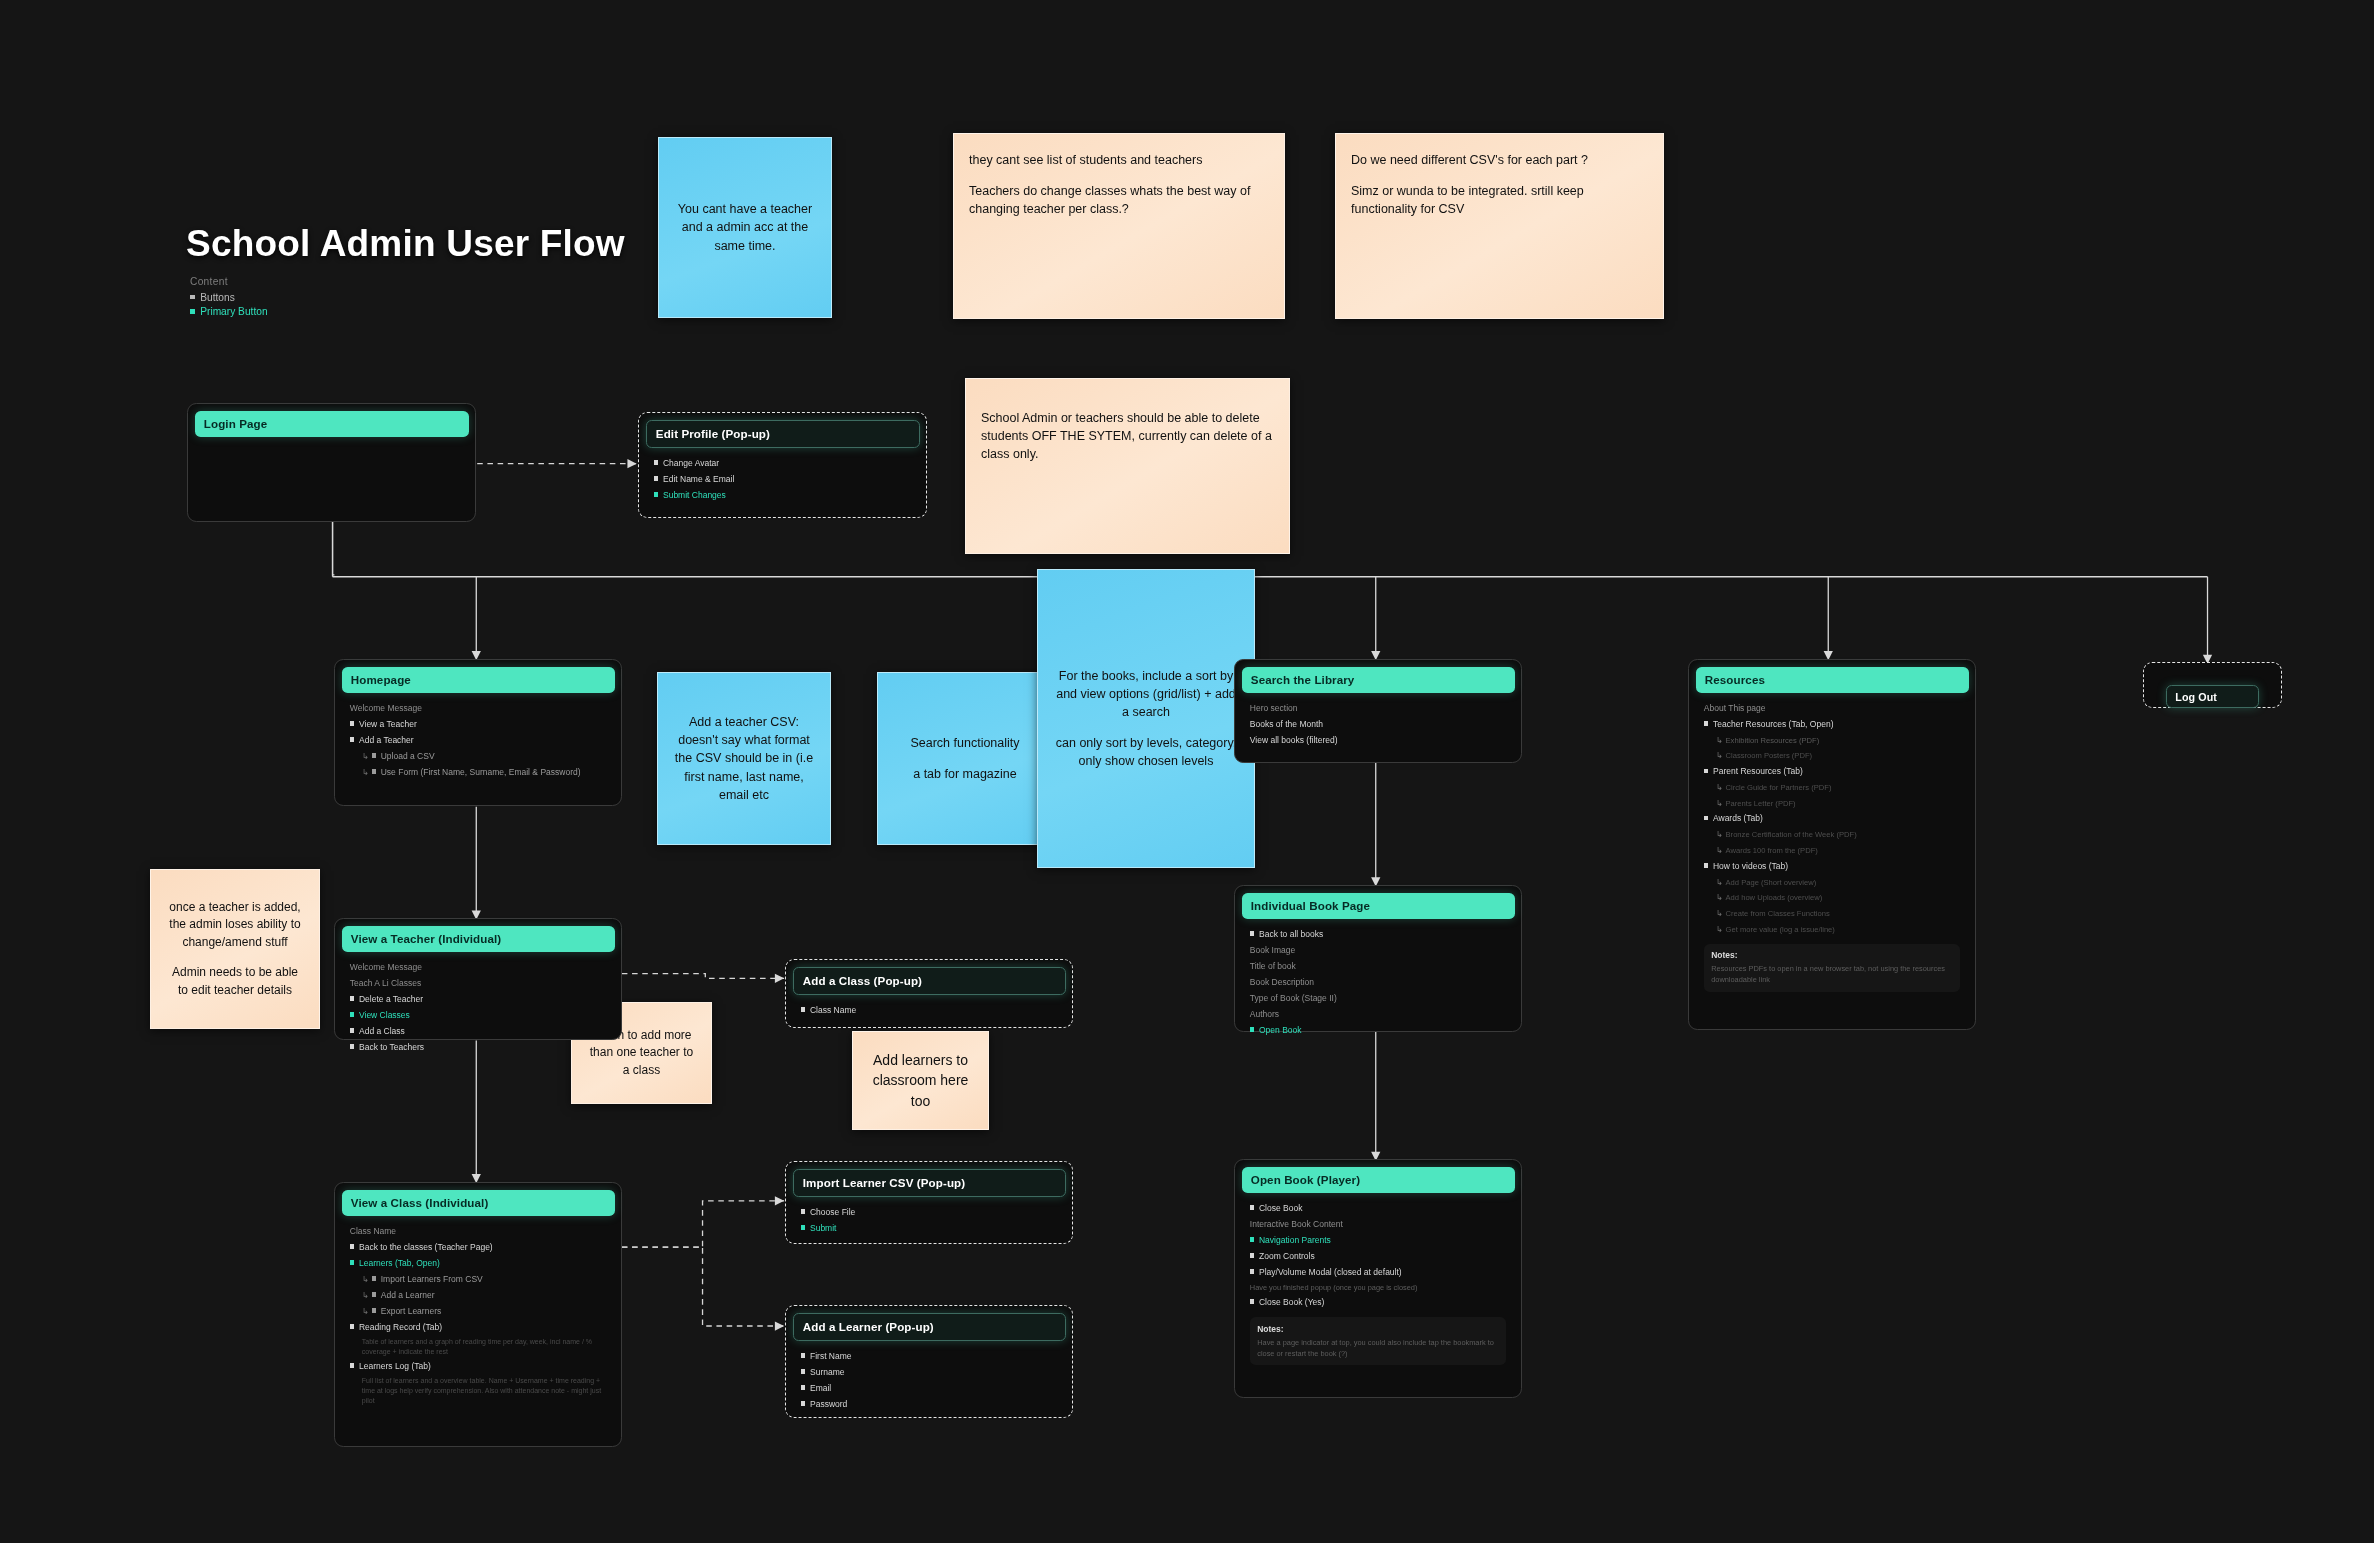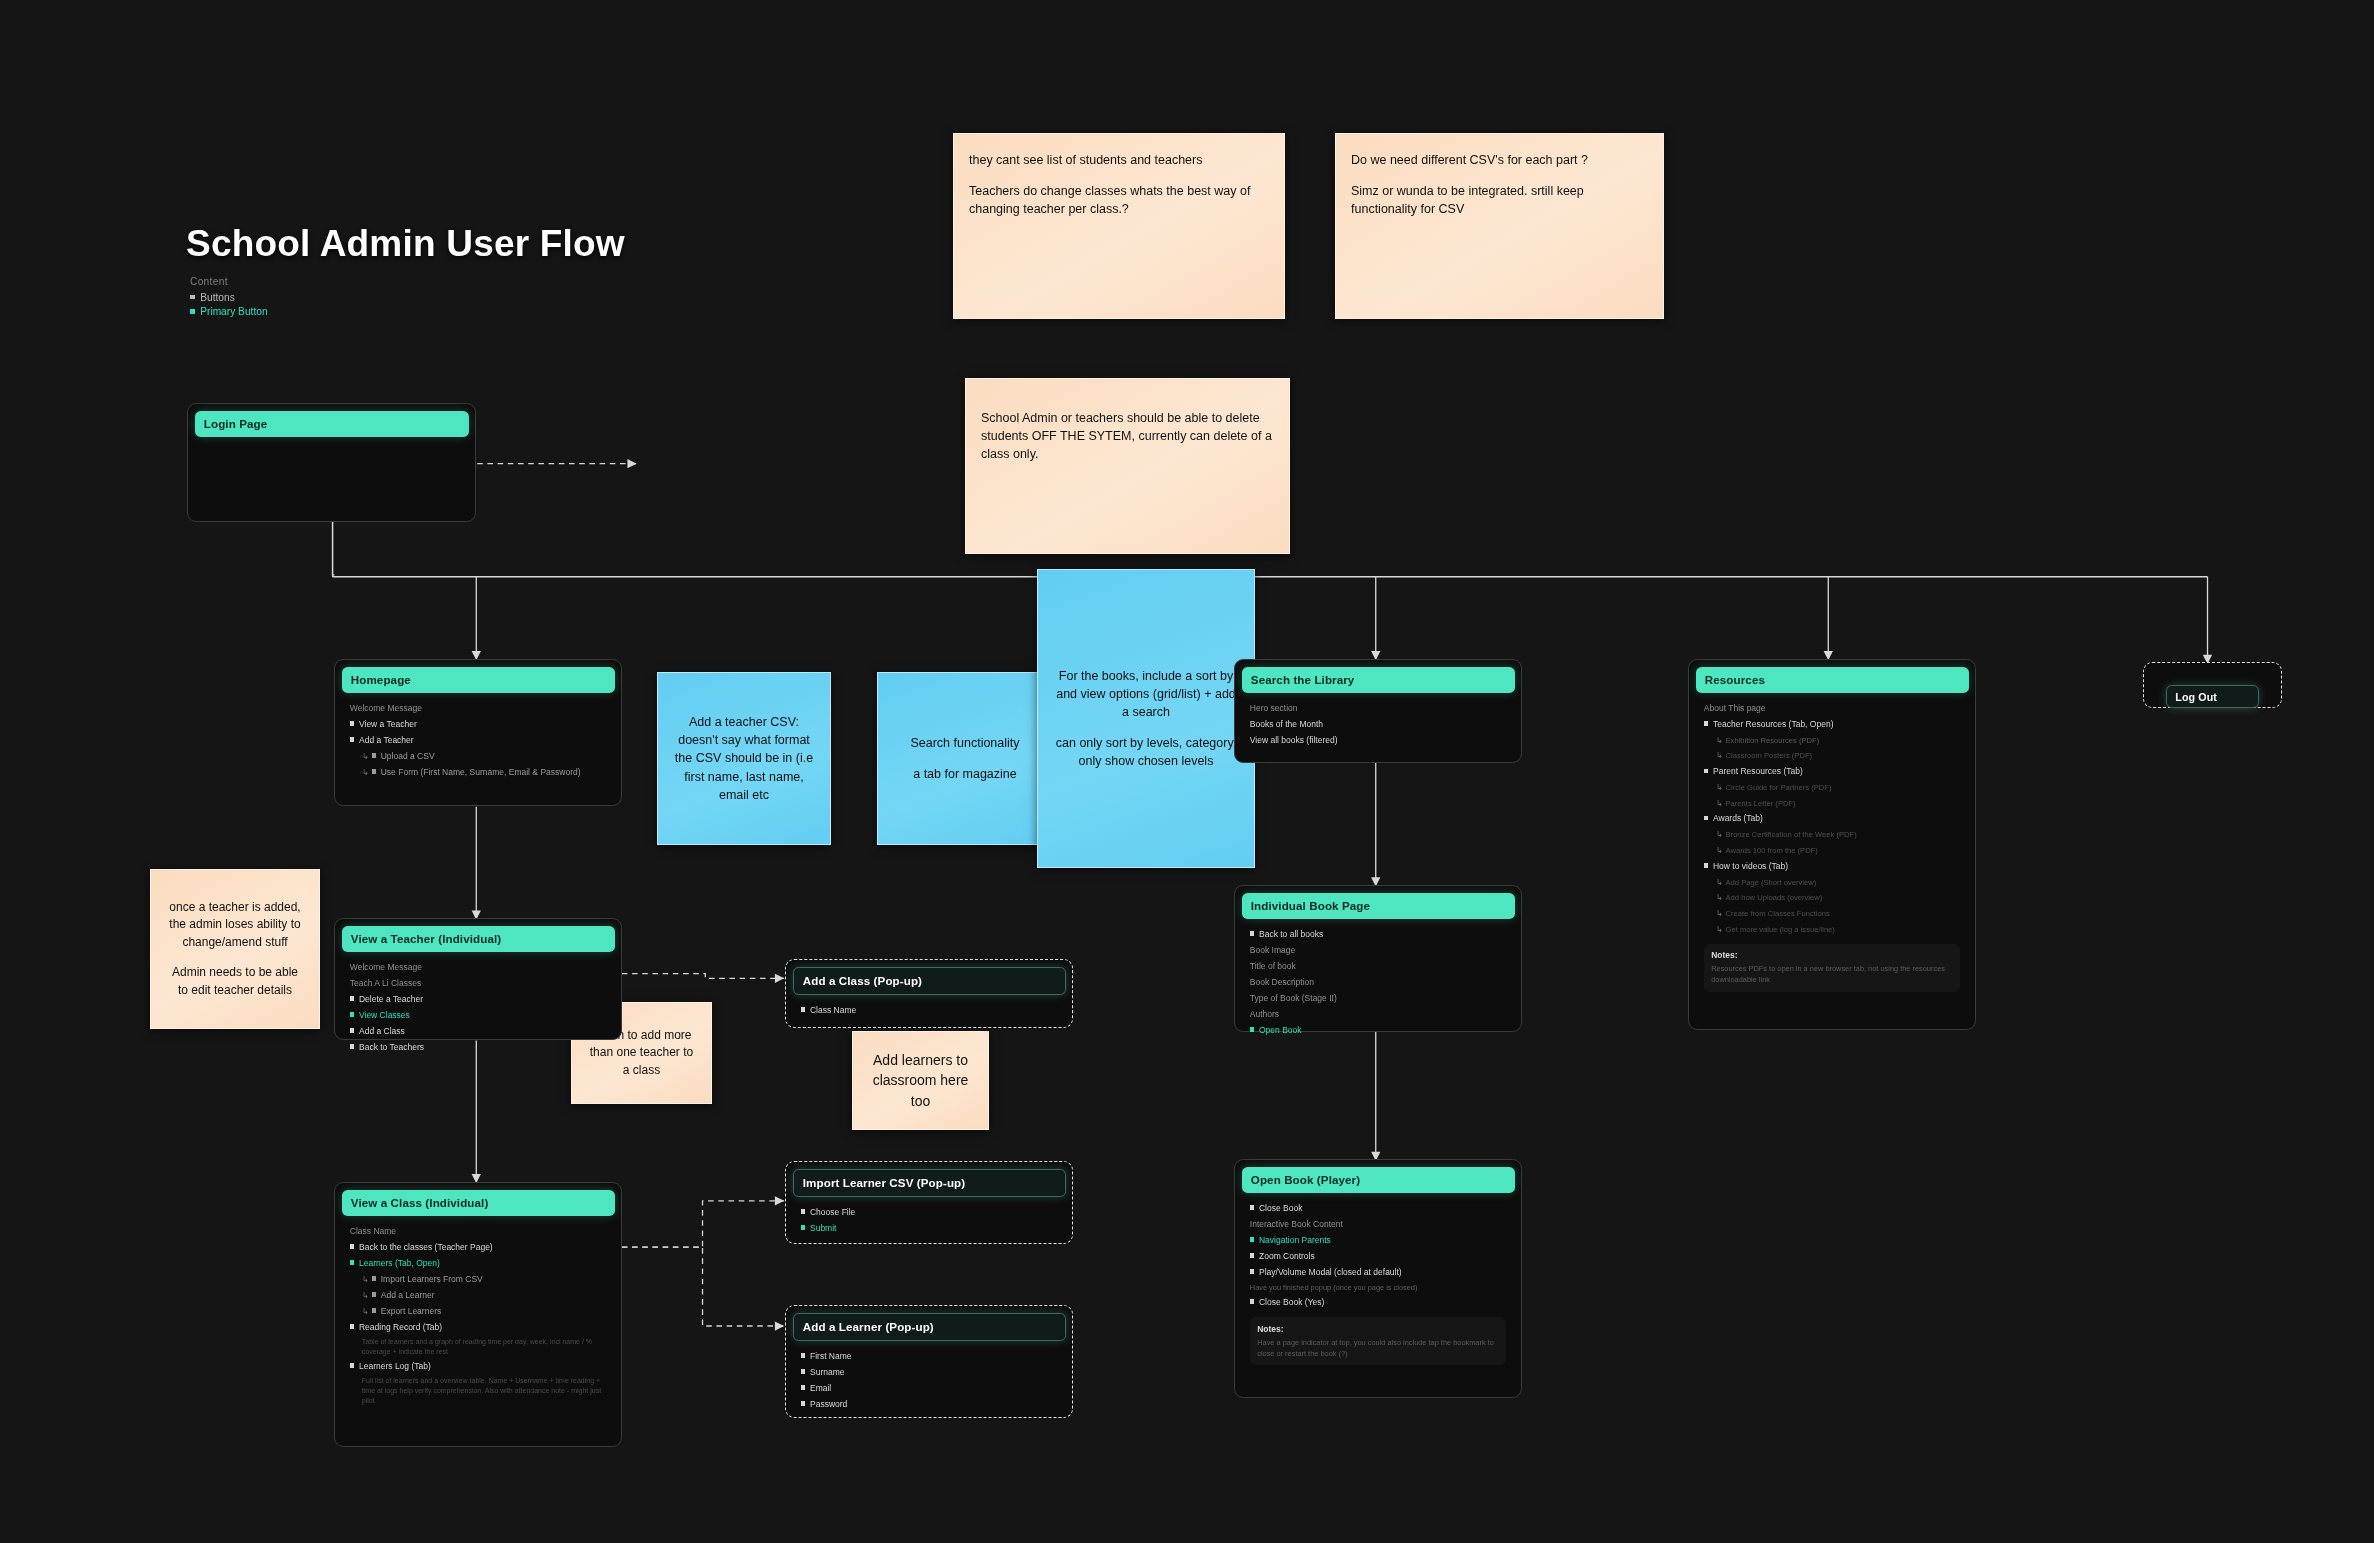--- a/index.html
+++ b/index.html
@@ -132,20 +132,23 @@
     <div class="lg-row">
       <span class="dot"></span>
       <span>Buttons</span>
     </div>
     <div class="lg-row primary">
       <span class="dot"></span>
       <span>Primary Button</span>
     </div>
   </div>
 
+  <div class="note blue grad center" style="left:658px;top:137px;width:174px;height:181px;">
+    <p>You cant have a teacher and a admin acc at the same time.</p>
+  </div>
 
   <div class="note orange grad" style="left:953px;top:133px;width:332px;height:186px;">
     <p>they cant see list of students and teachers</p>
     <p>Teachers do change classes whats the best way of changing teacher per class.?</p>
   </div>
 
   <div class="note orange grad" style="left:1335px;top:133px;width:329px;height:186px;">
     <p>Do we need different CSV's for each part ?</p>
     <p>Simz or wunda to be integrated. srtill keep functionality for CSV</p>
   </div>
@@ -178,20 +181,28 @@
   </div>
 
   <div class="note orange grad center" style="left:852px;top:1031px;width:137px;height:99px;font-size:14px;">
     <p>Add learners to classroom here too</p>
   </div>
 
   <div class="card" style="left:187px;top:403px;width:289px;height:119px;">
     <div class="card-head">Login Page</div>
   </div>
 
+  <div class="card dashed" style="left:638px;top:412px;width:289px;height:106px;">
+    <div class="card-head">Edit Profile (Pop-up)</div>
+    <div class="card-body">
+      <div class="ln btn"><span class="bul"></span><span>Change Avatar</span></div>
+      <div class="ln btn"><span class="bul"></span><span>Edit Name &amp; Email</span></div>
+      <div class="ln primary"><span class="bul"></span><span>Submit Changes</span></div>
+    </div>
+  </div>
 
   <div class="card" style="left:334px;top:659px;width:288px;height:147px;">
     <div class="card-head">Homepage</div>
     <div class="card-body">
       <div class="ln plain">Welcome Message</div>
       <div class="ln btn"><span class="bul"></span><span>View a Teacher</span></div>
       <div class="ln btn"><span class="bul"></span><span>Add a Teacher</span></div>
       <div class="ln sub"><span class="arrowsub">↳</span><span class="bul"></span><span>Upload a CSV</span></div>
       <div class="ln sub"><span class="arrowsub">↳</span><span class="bul"></span><span>Use Form (First Name, Surname, Email &amp; Password)</span></div>
     </div>

